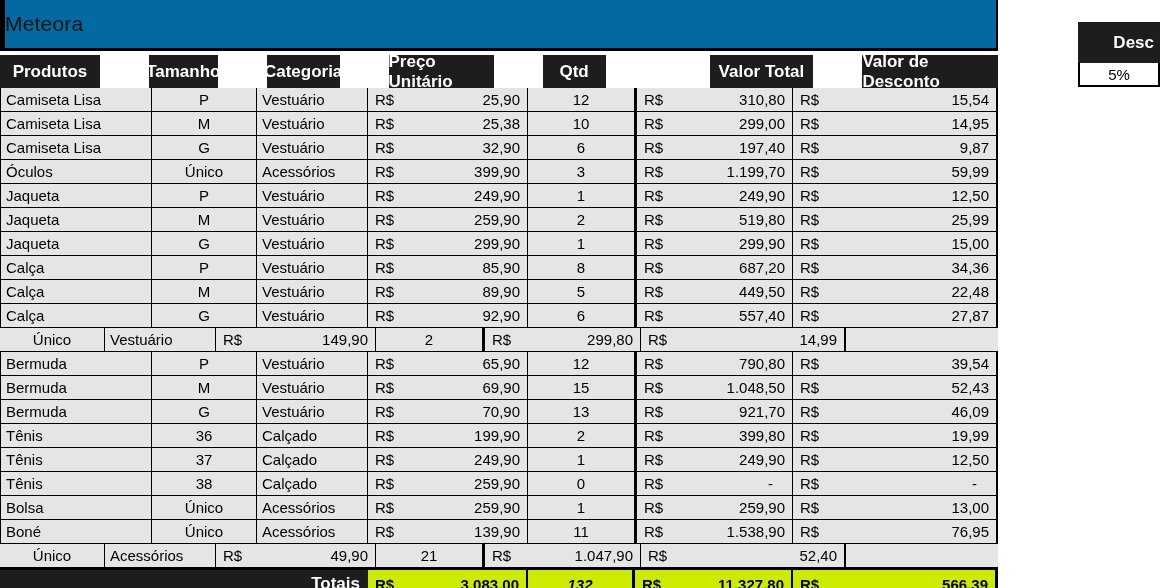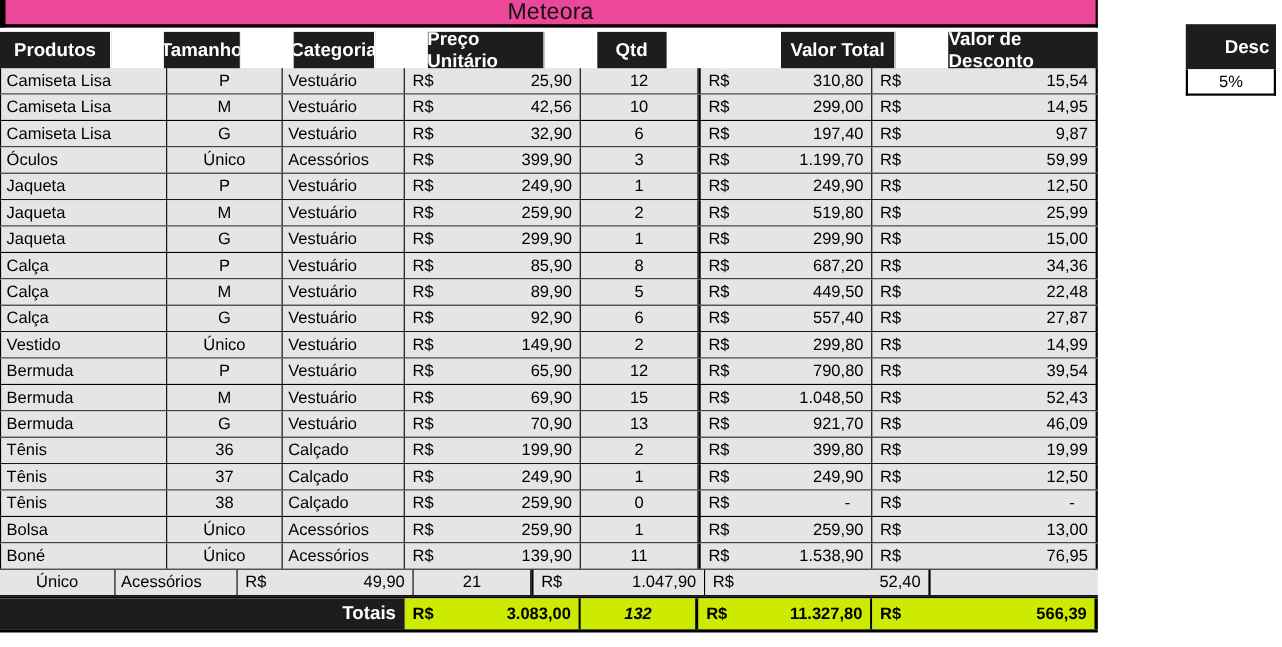--- a/index.html
+++ b/index.html
@@ -2,23 +2,23 @@
 <html><head>
 <meta charset="utf-8">
 <style>
   * { box-sizing: border-box; margin: 0; padding: 0; }
   body { background:#fff; font-family:"Liberation Sans", sans-serif; }
   .screen { position:relative; width:1165px; height:588px; background:#fff; overflow:hidden; }
 
   .sheet { position:absolute; left:0; top:0; width:998px; }
 
   .banner {
-    height:25px; background:#ec4899;
+    height:51px; background:#0369a1;
     border-left:5px solid #000; border-right:2px solid #000; border-bottom:3px solid #000;
-    display:flex; align-items:center; justify-content:center;
+    display:flex; align-items:center; justify-content:flex-start;
   }
   .banner .title { font-size:21px; color:#111; letter-spacing:0.2px; }
 
   .hdr { margin-top:4px; height:33px; display:flex;gap:48px; }
   .th {
     background:#1d1d1d; color:#fff; font-weight:bold; font-size:17px;
     display:flex; align-items:center; justify-content:center; overflow:hidden;
   }
   .th.sep { border-right:1px solid #fff; }
   .hgap { width:12px; background:#fff; }
@@ -124,21 +124,21 @@
             <span class="val">Camiseta Lisa</span>
           </div>
     <div class="td c-tam w-tam">
             <span class="val">M</span>
           </div>
     <div class="td c-cat w-cat">
             <span class="val">Vestuário</span>
           </div>
     <div class="td money w-preco">
             <span class="cur">R$</span>
-            <span class="val">42,56</span>
+            <span class="val">25,38</span>
           </div>
     <div class="td c-qtd w-qtd">
             <span class="val">10</span>
           </div>
     <div class="td money c-total w-total">
             <span class="cur">R$</span>
             <span class="val">299,00</span>
           </div>
     <div class="td money c-vdesc w-vdesc">
             <span class="cur">R$</span>
@@ -356,23 +356,20 @@
             <span class="cur">R$</span>
             <span class="val">557,40</span>
           </div>
     <div class="td money c-vdesc w-vdesc">
             <span class="cur">R$</span>
             <span class="val">27,87</span>
           </div>
   </div>
 
   <div class="tr">
-    <div class="td c-prod w-prod">
-            <span class="val">Vestido</span>
-          </div>
     <div class="td c-tam w-tam">
             <span class="val">Único</span>
           </div>
     <div class="td c-cat w-cat">
             <span class="val">Vestuário</span>
           </div>
     <div class="td money w-preco">
             <span class="cur">R$</span>
             <span class="val">149,90</span>
           </div>

